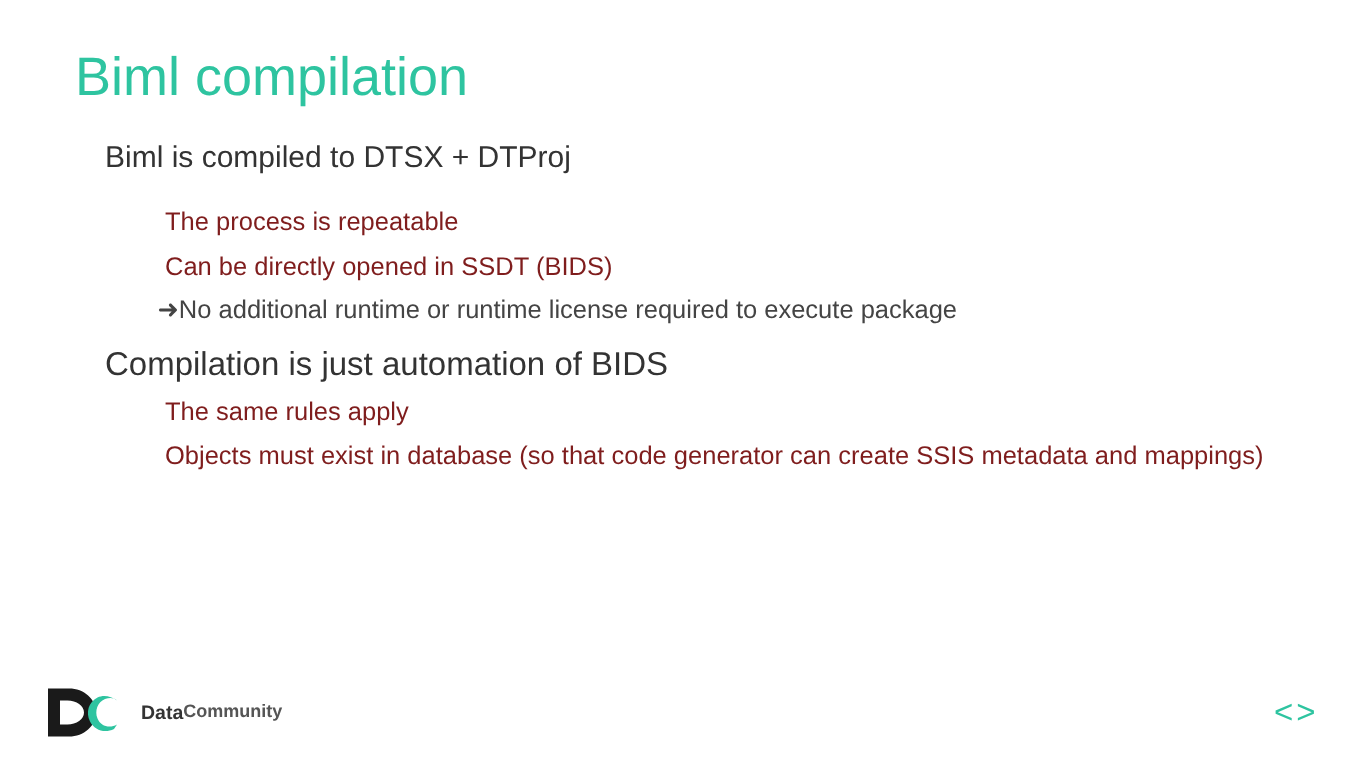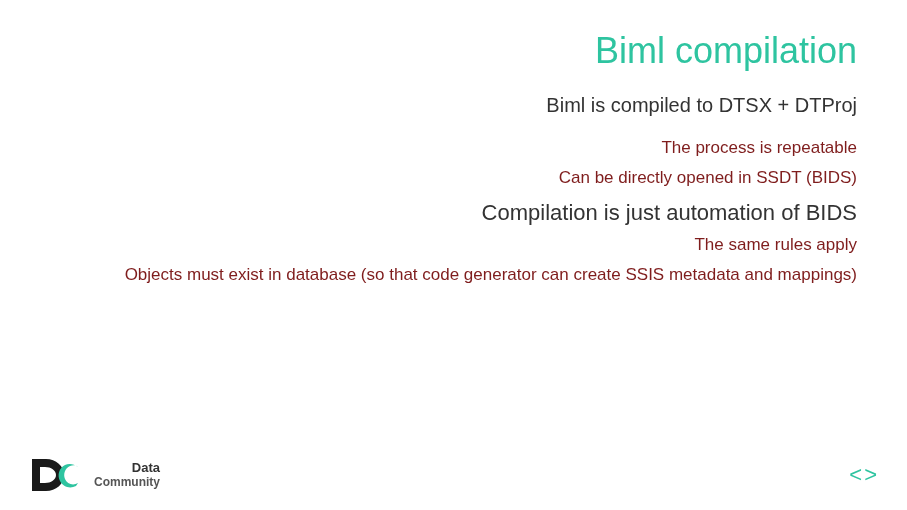--- a/index.html
+++ b/index.html
@@ -11,21 +11,20 @@
       font-family: 'Segoe UI', Arial, sans-serif;
       overflow: hidden;
       position: relative;
     }
 
     .slide {
       width: 907px;
       height: 510px;
       padding: 30px 50px 4px 50px;
       position: relative;
-      text-align: right;
     }
 
     .slide-title {
       font-size: 36px;
       font-weight: 300;
       color: #2ec4a0;
       margin-bottom: 22px;
     }
 
     .level1 {
@@ -85,21 +84,21 @@
       align-items: center;
     }
 
     .logo-dc svg {
       width: 50px;
       height: 40px;
     }
 
     .logo-text {
       display: flex;
-      flex-direction: column;
+      flex-direction: row;
       margin-left: 6px;
     }
 
     .logo-text-data {
       font-size: 13px;
       font-weight: 700;
       color: #333333;
       line-height: 1.1;
     }
 
@@ -126,20 +125,21 @@
 <body>
 
 <div class="slide">
 
   <div class="slide-title">Biml compilation</div>
 
   <div class="level1">Biml is compiled to DTSX + DTProj</div>
 
   <div class="level2">The process is repeatable</div>
   <div class="level2">Can be directly opened in SSDT (BIDS)</div>
+  <div class="level2-arrow">➜No additional runtime or runtime license required to execute package</div>
 
   <div class="level1-second">Compilation is just automation of BIDS</div>
 
   <div class="level2">The same rules apply</div>
   <div class="level2">Objects must exist in database (so that code generator can create SSIS metadata and mappings)</div>
 
   <div class="bottom-bar">
     <div class="logo-area">
       <div class="logo-dc">
         <svg viewBox="0 0 50 40" xmlns="http://www.w3.org/2000/svg">

